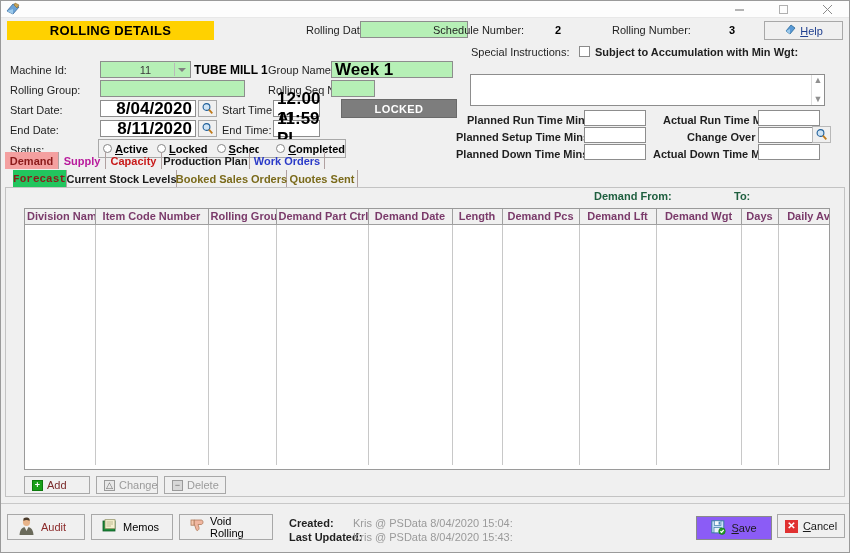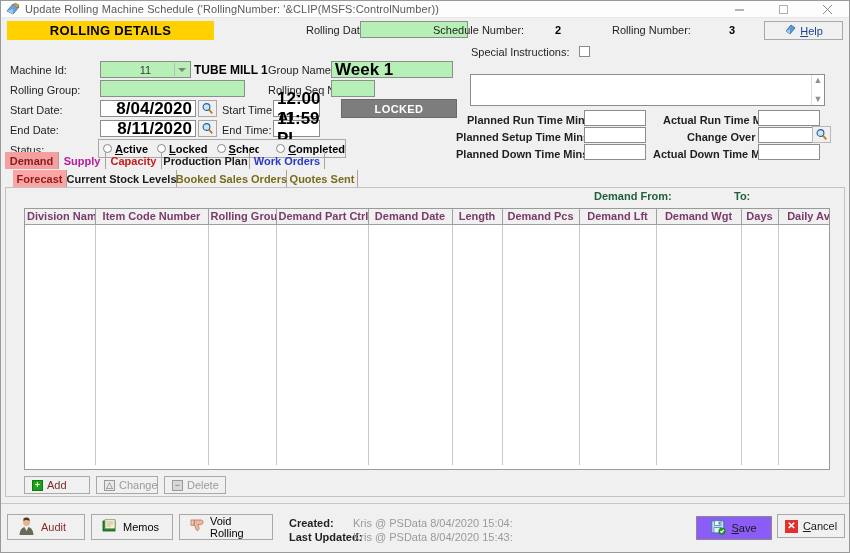--- a/index.html
+++ b/index.html
@@ -138,21 +138,21 @@
   }
   .tab.active { background: #f4a0a0; color: #8b1a1a; }
 
   .subtabstrip { position: absolute; left: 12px; top: 169px; width: 832px; height: 17px; }
   .subtab {
     position: absolute; top: 0; height: 17px;
     display: flex; align-items: center; justify-content: center;
     font-size: 11px; font-weight: bold; white-space: nowrap;
     border-right: 1px solid #b0a0a0;
   }
-  .subtab.active { background: #fca5a5; color: #8b1a1a; }
+  .subtab.active { background: #22c55e; color: #8b1a1a; font-family: Liberation Mono, monospace; }
 
   
   .content {
     position: absolute; left: 4px; top: 186px; width: 840px; height: 310px;
     background: #f0f0f0; border: 1px solid #c3c3c3;
   }
   .demand-from {
     position: absolute; left: 588px; top: 2px;
     font-size: 11px; color: #1f5f3f; font-weight: bold;
   }
@@ -236,21 +236,20 @@
 <div id="app">
 
   <div class="titlebar">
     <span class="tb-icon">
       <svg width="16" height="14" viewBox="0 0 16 14">
         <path d="M2 9 L8 2 L14 5 L8 12 Z" fill="#6ba3d6" stroke="#3a6a9a" stroke-width="0.8"></path>
         <path d="M2 9 L8 12 L8 7 Z" fill="#9ccaec"></path>
         <path d="M10 1 L14 3 L12 6 L9 3 Z" fill="#c8a45a" stroke="#8a6a2a" stroke-width="0.6"></path>
       </svg>
     </span>
-    <span class="tb-title">Update Rolling Machine Schedule  ('RollingNumber: '&amp;CLIP(MSFS:ControlNumber))</span>
     <div class="wbtns">
       <div class="wbtn">
         <svg width="11" height="11" viewBox="0 0 11 11">
             <line x1="1" y1="6" x2="10" y2="6" stroke="#6a6a6a" stroke-width="1"></line>
           </svg>
       </div>
       <div class="wbtn">
         <svg width="11" height="11" viewBox="0 0 11 11">
             <rect x="1.5" y="1.5" width="8" height="8" fill="none" stroke="#b0b0b0" stroke-width="1"></rect>
           </svg>
@@ -346,20 +345,21 @@
         <span class="txt"><u>S</u><span>cheduled</span></span>
       </label>
       <label class="radio" style="margin-left:17px;">
         <span class="dot"></span>
         <span class="txt"><u>C</u><span>ompleted</span></span>
       </label>
     </div>
 
     <div class="lbl" style="left:470px; top:28px;">Special Instructions:</div>
     <div class="chk" style="left:578px; top:28px;"></div>
+    <div class="lbl b" style="left:594px; top:28px;">Subject to Accumulation with Min Wgt:</div>
 
     <div class="textarea">
       <div class="ta-scroll">
         <i>▲</i>
         <i>▼</i>
       </div>
     </div>
 
     <div class="lbl b" style="left:466px; top:96px;">Planned Run Time Mins:</div>
     <div class="fld white" style="left:583px; top:92px; width:62px; height:16px;"></div>

